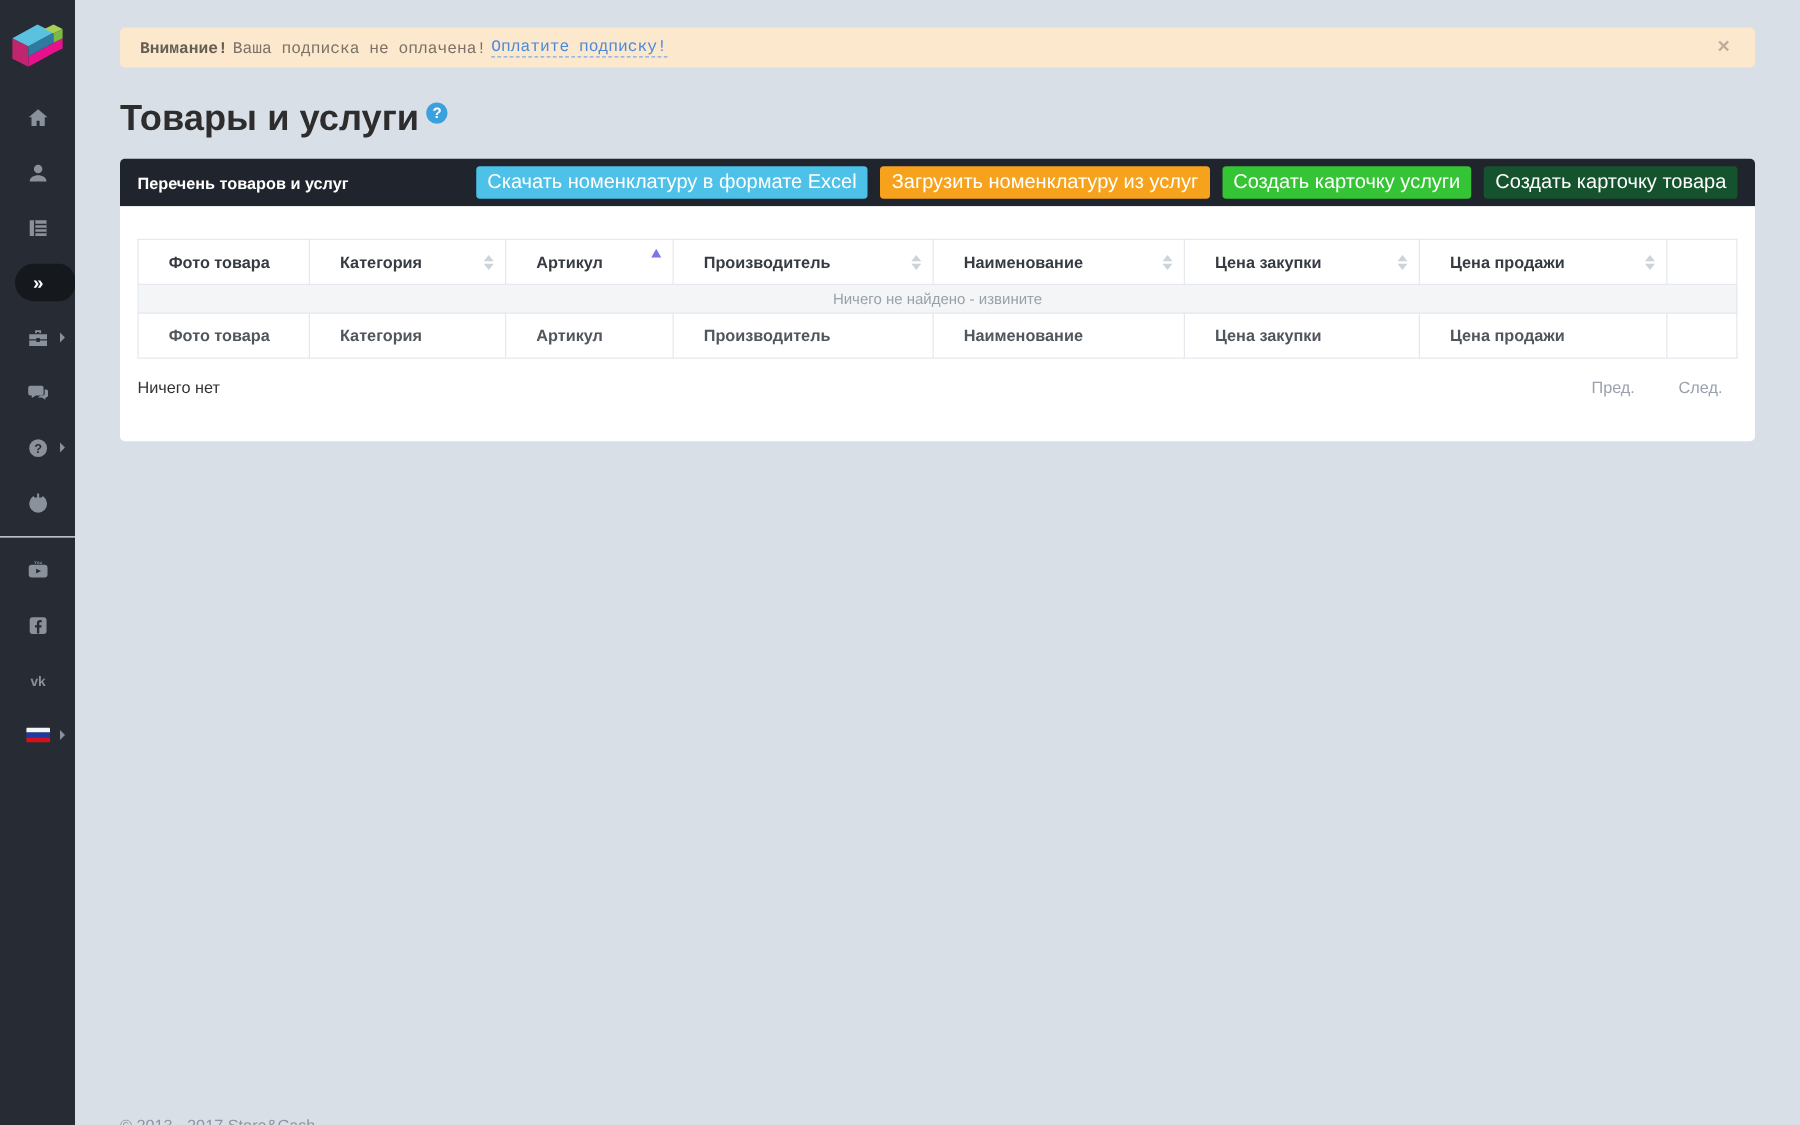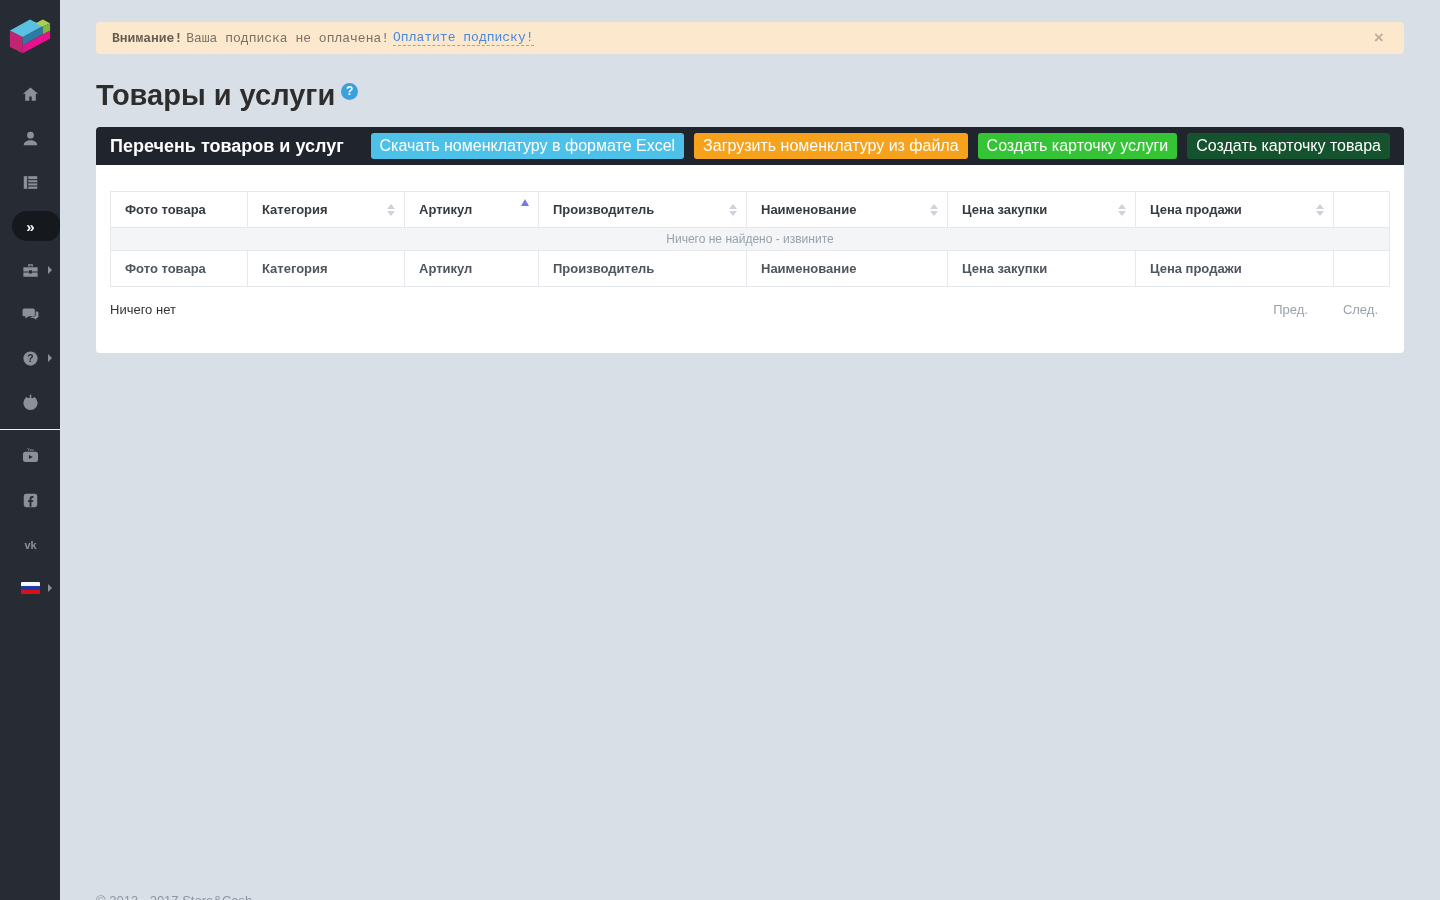--- a/index.html
+++ b/index.html
@@ -38,21 +38,21 @@
     display:inline-flex; align-items:center; justify-content:center;
     width:17px; height:17px; border-radius:50%; background:#3ba1de; color:#fff;
     font-size:12px; font-weight:bold; margin-left:6px; position:relative; top:-10px; cursor:pointer;
   }
 
   .panel { margin:0 36px; }
   .panel-header {
     background:#20242c; border-radius:4px 4px 0 0; height:38px;
     display:flex; align-items:center; padding:0 14px; color:#fff;
   }
-  .panel-title { font-size:18px; font-weight:bold; }
+  .panel-title { font-size:13px; font-weight:bold; }
   .header-btns { margin-left:auto; display:flex; gap:10px; }
   .hbtn { border:none; color:#fff; font-size:16px; padding:4px 9px; border-radius:3px;
     font-family:"Liberation Sans", sans-serif; cursor:pointer; white-space:nowrap; }
 
   .panel-body { background:#fff; border-radius:0 0 4px 4px; padding:14px 14px 36px 14px; }
 
   .controls { display:flex; align-items:center; font-size:13px; color:#333; }
   .pagesize { display:flex; align-items:center; gap:9px; }
   .select-box {
     position:relative; border:1px solid #b4bbc4; border-radius:4px; background:#fff;
@@ -63,21 +63,21 @@
   .stepper .up { border-bottom:4px solid #6e747c; border-left:3.5px solid transparent; border-right:3.5px solid transparent; }
   .stepper .dn { border-top:4px solid #6e747c; border-left:3.5px solid transparent; border-right:3.5px solid transparent; }
   .search-group { margin-left:auto; display:flex; align-items:center; gap:11px; }
   .search-input {
     width:150px; height:33px; background:#ecf0f4; border:1px solid #e3e7ec; border-radius:2px;
     outline:none; font-family:"Liberation Sans", sans-serif; font-size:13px; padding:0 8px; color:#333;
   }
 
   table.goods { width:100%; margin-top:12px; border-collapse:collapse; table-layout:fixed; }
   .goods th { border:1px solid #e5e9ee; text-align:left; font-size:13px; color:#363b42;
-    padding:10px 14px; position:relative; font-weight:bold; overflow:hidden; white-space:nowrap; }
+    padding:10px 24px; position:relative; font-weight:bold; overflow:hidden; white-space:nowrap; }
   .goods tfoot th { color:#50565e; }
   .sort-both { position:absolute; right:9px; top:50%; transform:translateY(-50%);
     display:flex; flex-direction:column; gap:2px; }
   .sort-both i { display:block; width:0; height:0; }
   .sort-both .up { border-bottom:5px solid #cdd3da; border-left:4px solid transparent; border-right:4px solid transparent; }
   .sort-both .dn { border-top:5px solid #cdd3da; border-left:4px solid transparent; border-right:4px solid transparent; }
   .sort-asc { position:absolute; right:9px; top:7px; width:0; height:0;
     border-bottom:7px solid #7b78e3; border-left:4.5px solid transparent; border-right:4.5px solid transparent; }
   .empty-row td { background:#f3f5f7; border:1px solid #e5e9ee; color:#99a1ab;
     text-align:center; font-size:12px; padding:4px 0; }
@@ -193,21 +193,21 @@
     <span class="close-x">×</span>
   </div>
 
   <h1 class="page-title"><span>Товары и услуги</span><span class="help-badge">?</span></h1>
 
   <div class="panel">
     <div class="panel-header">
       <span class="panel-title">Перечень товаров и услуг</span>
       <div class="header-btns">
         <button class="hbtn" style="background: rgb(78, 193, 233);">Скачать номенклатуру в формате Excel</button>
-        <button class="hbtn" style="background: rgb(247, 162, 28);">Загрузить номенклатуру из файла</button>
+        <button class="hbtn" style="background: rgb(247, 162, 28);">Загрузить номенклатуру из услуг</button>
         <button class="hbtn" style="background: rgb(53, 196, 53);">Создать карточку услуги</button>
         <button class="hbtn" style="background: #14532d;">Создать карточку товара</button>
       </div>
     </div>
 
     <div class="panel-body">
 
       <table class="goods">
         <colgroup>
           <col style="width:137px">

